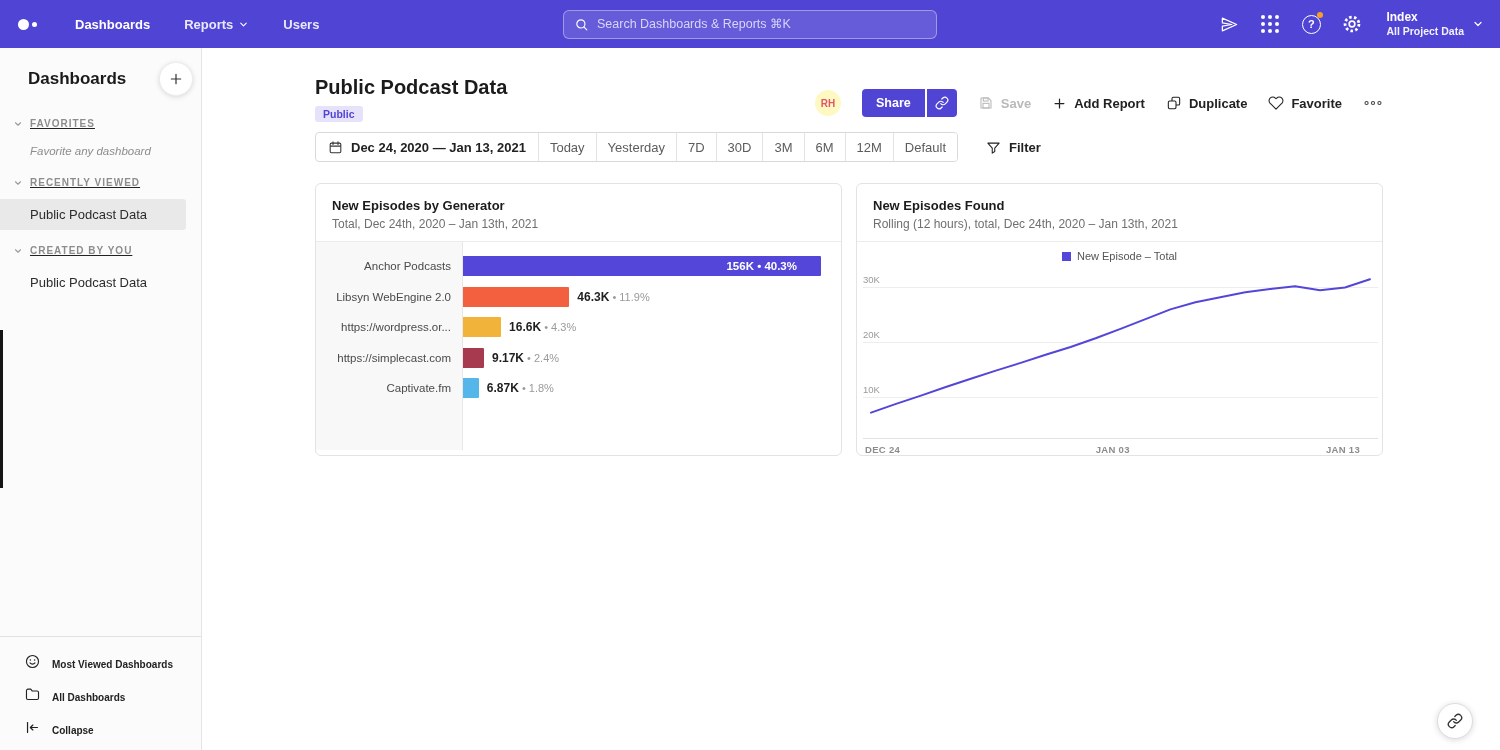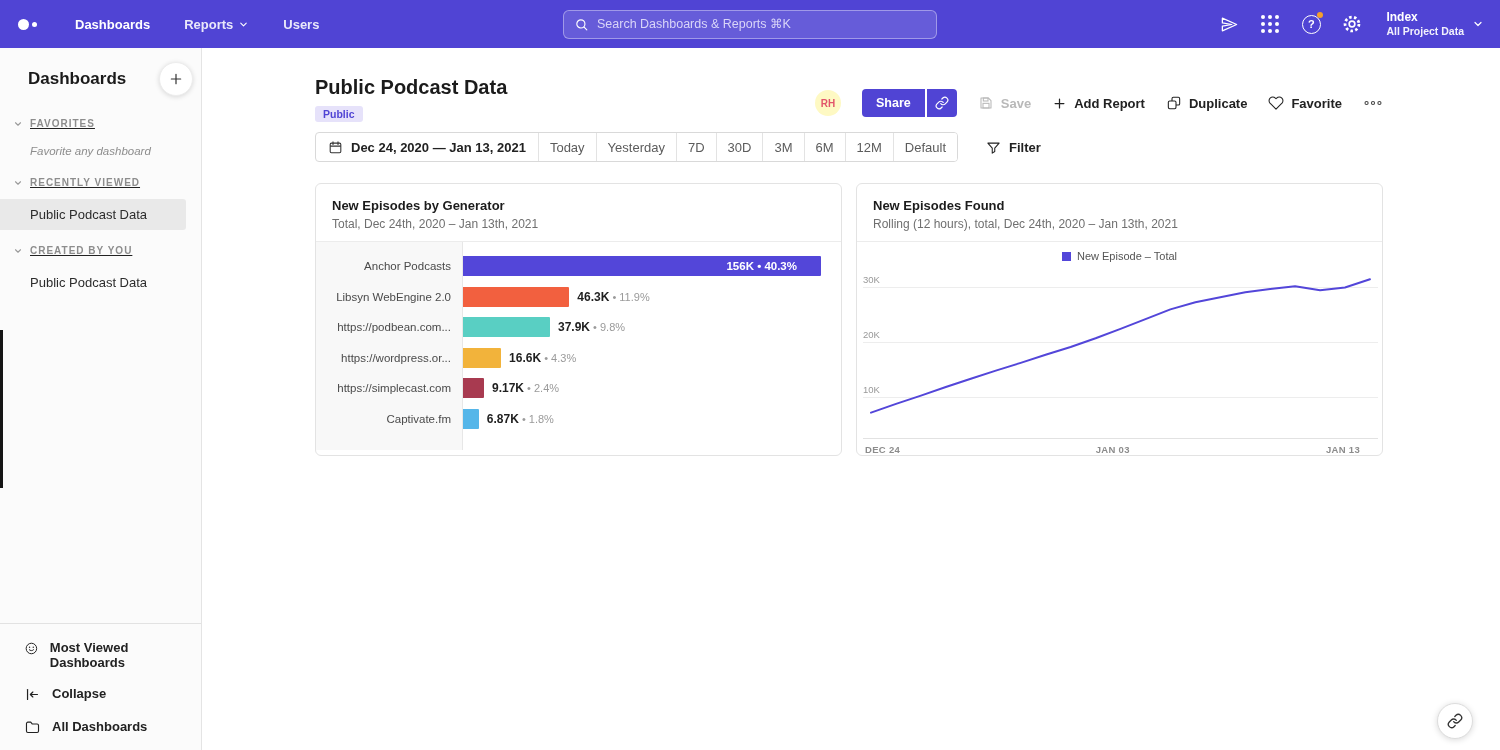--- a/index.html
+++ b/index.html
@@ -62,22 +62,22 @@
     cursor:pointer; }
   .sb-section-head { display:flex; align-items:center; gap:7px; padding:12px 14px 8px 13px;
     cursor:pointer;text-decoration:underline; }
   .sb-section-label { font-size:10px; font-weight:700; letter-spacing:1px; color:#8d8d8d; }
   .sb-empty { font-size:11.5px; font-style:italic; color:#8d8d8d; padding:8px 14px 8px 30px; }
   .sb-item { font-size:13px; font-weight:500; color:#2c2c2c; padding:8px 14px 8px 30px;
     cursor:pointer; margin:3px 0; }
   .sb-item.selected { background:#e9e9e9; width:186px; border-radius:0 3px 3px 0; }
   .sb-spacer { flex:1; }
   .sb-footer { border-top:1px solid #e2e2e2; padding:8px 0 6px; }
-  .sb-footer-item { display:flex; align-items:flex-start; gap:11px; padding:8px 14px 8px 24px;
-    font-size:13px; font-weight:700; color:#222; cursor:pointer; }
+  .sb-footer-item { display:flex; align-items:flex-end; gap:11px; padding:8px 14px 8px 24px;
+    font-size:10px; font-weight:700; color:#222; cursor:pointer; }
 
   
   .main { flex:1; background:#fff; padding:28px 117px 0 113px; overflow:hidden; }
   .page-head { display:flex; justify-content:space-between; align-items:flex-start; }
   .page-title { font-size:20px; font-weight:700; color:#1b1b1b; }
   .page-badge { display:inline-block; margin-top:7px; font-size:10.5px; font-weight:600;
     color:var(--brand,#5044d4); background:#e6e2fa; border-radius:3px; padding:2px 8px; }
   .head-actions { display:flex; align-items:center; gap:21px; margin-top:13px; }
   .avatar { width:26px; height:26px; border-radius:50%; background:#fef9c3; color:#e2556a;
     font-size:10px; font-weight:700; display:flex; align-items:center; justify-content:center; cursor:pointer; }
@@ -257,30 +257,30 @@
         <svg width="17" height="17" viewBox="0 0 24 24">
           <circle cx="12" cy="12" r="8.5" fill="none" stroke="#222" stroke-width="1.6"></circle>
           <circle cx="9" cy="10" r="1.1" fill="#222"></circle>
             <circle cx="15" cy="10" r="1.1" fill="#222"></circle>
           <path d="M8.5 14a4.5 4.5 0 0 0 7 0" fill="none" stroke="#222" stroke-width="1.6" stroke-linecap="round"></path>
         </svg>
         <span>Most Viewed Dashboards</span>
       </div>
       <div class="sb-footer-item">
         <svg width="17" height="17" viewBox="0 0 24 24">
+          <path d="M3.5 6.5a2 2 0 0 1 2-2h4l2 2.5h7a2 2 0 0 1 2 2v8a2 2 0 0 1-2 2h-13a2 2 0 0 1-2-2z" fill="none" stroke="#222" stroke-width="1.6" stroke-linejoin="round"></path>
+        </svg>
+        <span>All Dashboards</span>
+      </div>
+      <div class="sb-footer-item">
+        <svg width="17" height="17" viewBox="0 0 24 24">
           <line x1="5" y1="5" x2="5" y2="19" stroke="#222" stroke-width="1.7" stroke-linecap="round"></line>
           <path d="M19 12H9M12.5 8.5L9 12l3.5 3.5" fill="none" stroke="#222" stroke-width="1.7" stroke-linecap="round" stroke-linejoin="round"></path>
         </svg>
         <span>Collapse</span>
-      </div>
-      <div class="sb-footer-item">
-        <svg width="17" height="17" viewBox="0 0 24 24">
-          <path d="M3.5 6.5a2 2 0 0 1 2-2h4l2 2.5h7a2 2 0 0 1 2 2v8a2 2 0 0 1-2 2h-13a2 2 0 0 1-2-2z" fill="none" stroke="#222" stroke-width="1.6" stroke-linejoin="round"></path>
-        </svg>
-        <span>All Dashboards</span>
       </div>
     </div>
   </aside>
 
   <main class="main">
     <div class="page-head">
       <div>
         <h1 class="page-title">Public Podcast Data</h1>
         <span class="page-badge">Public</span>
       </div>
@@ -378,27 +378,20 @@
                   <div class="bar" style="width: 358px; background: rgb(83, 70, 217);">
                     <span class="bar-val-in">156K • 40.3%</span>
                   </div>
                 </div>
               </div>
               <div class="bar-row">
                 <div class="bar-cat">Libsyn WebEngine 2.0</div>
                 <div class="bar-area">
                   <div class="bar" style="width: 106.3px; background: rgb(242, 96, 63);"></div>
                   <span class="bar-val"><b>46.3K</b><span class="bar-pct"> • 11.9%</span></span>
-                </div>
-              </div>
-              <div class="bar-row">
-                <div class="bar-cat">https://podbean.com...</div>
-                <div class="bar-area">
-                  <div class="bar" style="width: 87px; background: rgb(89, 207, 195);"></div>
-                  <span class="bar-val"><b>37.9K</b><span class="bar-pct"> • 9.8%</span></span>
                 </div>
               </div>
               <div class="bar-row">
                 <div class="bar-cat">https://wordpress.or...</div>
                 <div class="bar-area">
                   <div class="bar" style="width: 38.1px; background: rgb(242, 179, 59);"></div>
                   <span class="bar-val"><b>16.6K</b><span class="bar-pct"> • 4.3%</span></span>
                 </div>
               </div>
               <div class="bar-row">

